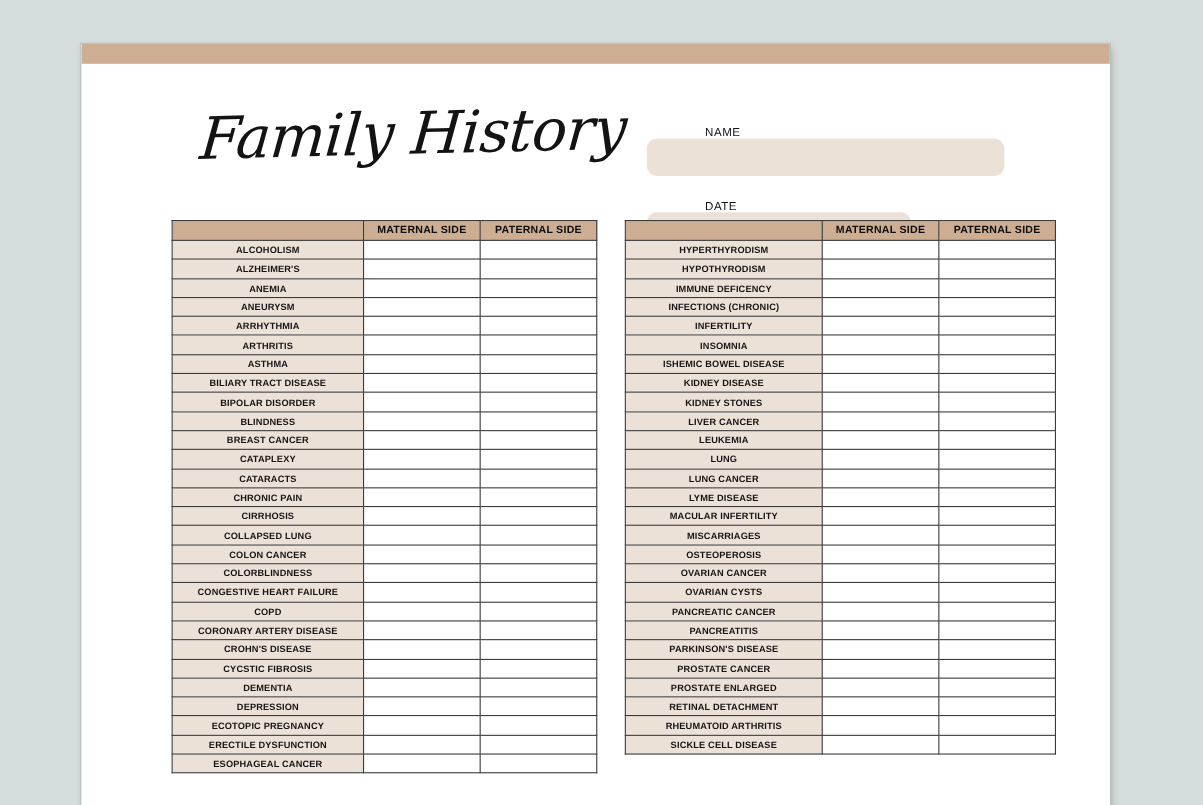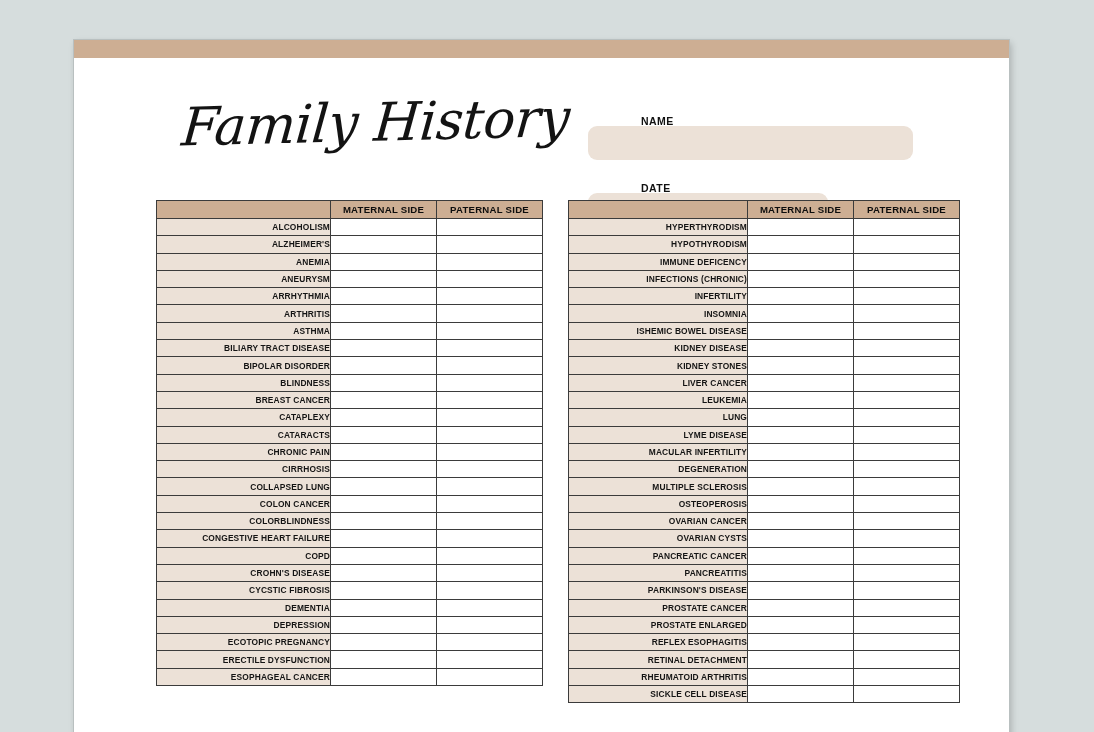--- a/index.html
+++ b/index.html
@@ -63,21 +63,21 @@
     background: #ece1d7;
     border-radius: 9px;
     width: 100%;
     height: 100%;
   }
   .field-label {
     position: absolute;
     left: 7px;
     top: -11px;
     font-size: 10.5px;
-    font-weight: bold;
+    font-weight: normal;
     letter-spacing: 0.45px;
     color: #111111;
     padding-left: 46px;
   }
   #name-field-wrap { left: 514px; top: 86px; width: 325px; height: 34px; }
   #date-field-wrap { left: 514px; top: 153px; width: 240px; height: 32px; }
 
   
   .history-table {
     position: absolute;
@@ -102,21 +102,21 @@
     font-weight: bold;
     letter-spacing: 0.25px;
     color: #0d0d0d;
   }
   .col-condition { width: 174px; }
   .col-side      { width: 106px; }
   #table-right .col-condition { width: 179px; }
 
   .cond-cell {
     background: #ece1d7;
-    text-align: right;
+    text-align: center;
     padding-left: 6px;
     font-weight: bold;
     font-size: 8.4px;
     letter-spacing: 0.15px;
     color: #141414;
     white-space: nowrap;
     overflow: hidden;
   }
   .check-cell {
     background: #ffffff;
@@ -253,20 +253,25 @@
           <td class="cond-cell">CONGESTIVE HEART FAILURE</td>
           <td class="check-cell"></td>
           <td class="check-cell"></td>
         </tr>
         <tr>
           <td class="cond-cell">COPD</td>
           <td class="check-cell"></td>
           <td class="check-cell"></td>
         </tr>
         <tr>
+          <td class="cond-cell">CORONARY ARTERY DISEASE</td>
+          <td class="check-cell"></td>
+          <td class="check-cell"></td>
+        </tr>
+        <tr>
           <td class="cond-cell">CROHN'S DISEASE</td>
           <td class="check-cell"></td>
           <td class="check-cell"></td>
         </tr>
         <tr>
           <td class="cond-cell">CYCSTIC FIBROSIS</td>
           <td class="check-cell"></td>
           <td class="check-cell"></td>
         </tr>
         <tr>
@@ -365,36 +370,36 @@
           <td class="cond-cell">LEUKEMIA</td>
           <td class="check-cell"></td>
           <td class="check-cell"></td>
         </tr>
         <tr>
           <td class="cond-cell">LUNG</td>
           <td class="check-cell"></td>
           <td class="check-cell"></td>
         </tr>
         <tr>
+          <td class="cond-cell">LUNG CANCER</td>
+          <td class="check-cell"></td>
+          <td class="check-cell"></td>
+        </tr>
+        <tr>
           <td class="cond-cell">LYME DISEASE</td>
           <td class="check-cell"></td>
           <td class="check-cell"></td>
         </tr>
         <tr>
           <td class="cond-cell">MACULAR INFERTILITY</td>
           <td class="check-cell"></td>
           <td class="check-cell"></td>
         </tr>
         <tr>
-          <td class="cond-cell">DEGENERATION</td>
-          <td class="check-cell"></td>
-          <td class="check-cell"></td>
-        </tr>
-        <tr>
-          <td class="cond-cell">MULTIPLE SCLEROSIS</td>
+          <td class="cond-cell">MISCARRIAGES</td>
           <td class="check-cell"></td>
           <td class="check-cell"></td>
         </tr>
         <tr>
           <td class="cond-cell">OSTEOPEROSIS</td>
           <td class="check-cell"></td>
           <td class="check-cell"></td>
         </tr>
         <tr>
           <td class="cond-cell">OVARIAN CANCER</td>
@@ -421,25 +426,20 @@
           <td class="check-cell"></td>
           <td class="check-cell"></td>
         </tr>
         <tr>
           <td class="cond-cell">PROSTATE CANCER</td>
           <td class="check-cell"></td>
           <td class="check-cell"></td>
         </tr>
         <tr>
           <td class="cond-cell">PROSTATE ENLARGED</td>
-          <td class="check-cell"></td>
-          <td class="check-cell"></td>
-        </tr>
-        <tr>
-          <td class="cond-cell">REFLEX ESOPHAGITIS</td>
           <td class="check-cell"></td>
           <td class="check-cell"></td>
         </tr>
         <tr>
           <td class="cond-cell">RETINAL DETACHMENT</td>
           <td class="check-cell"></td>
           <td class="check-cell"></td>
         </tr>
         <tr>
           <td class="cond-cell">RHEUMATOID ARTHRITIS</td>

